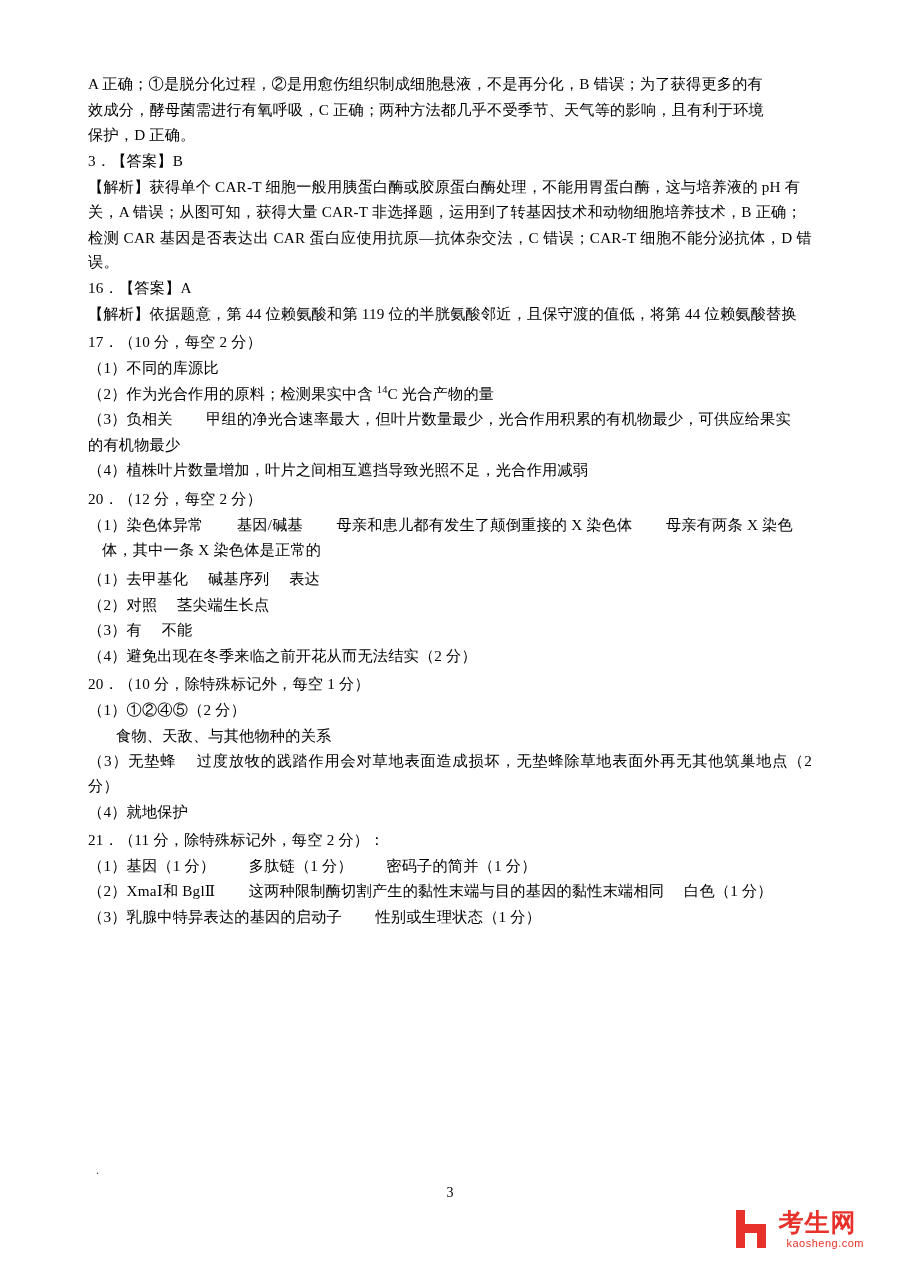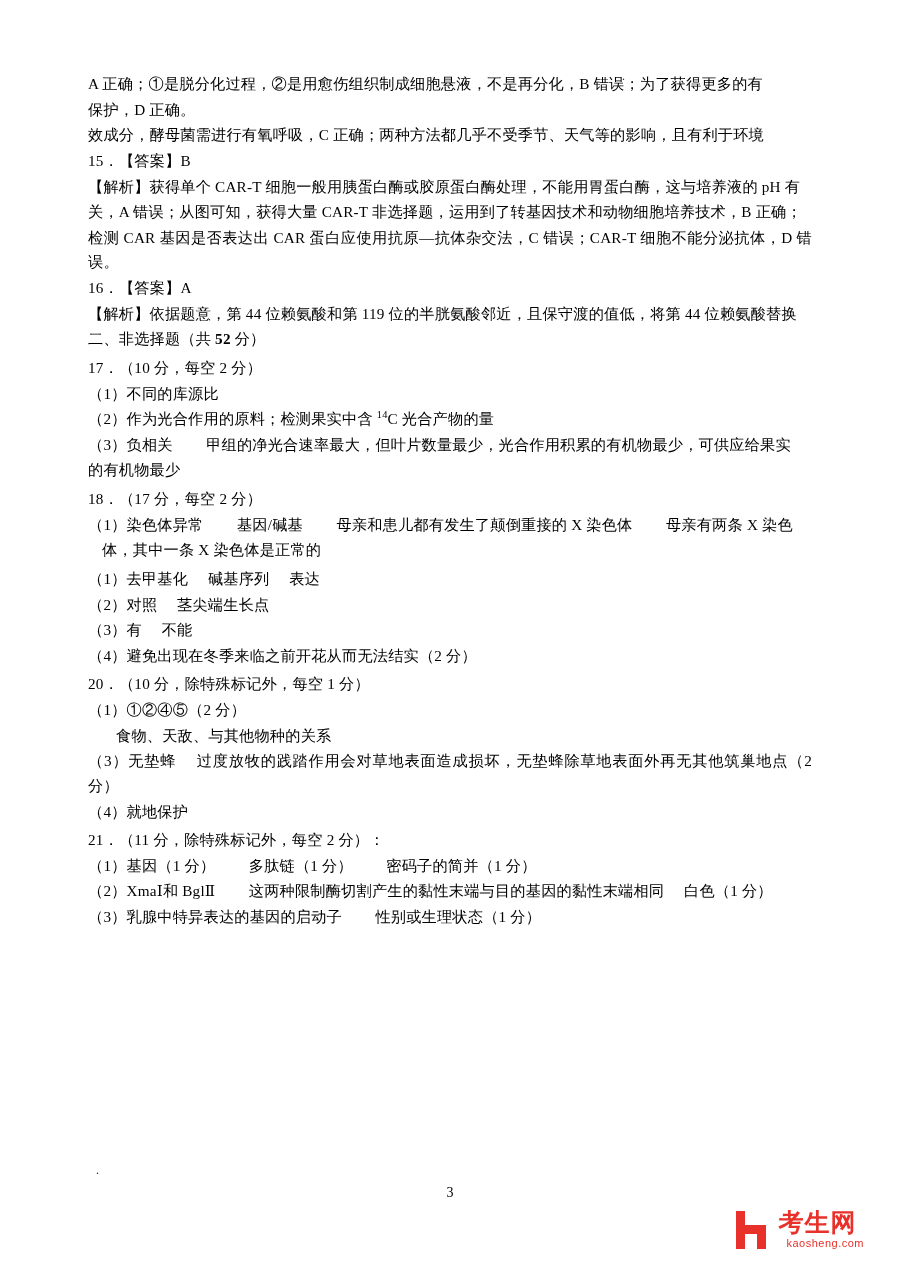--- a/index.html
+++ b/index.html
@@ -60,21 +60,21 @@
     bottom: 97px;
     font-size: 12px;
     color: #333;
     line-height: 1;
   }
   .watermark {
     position: absolute;
     right: 36px;
     bottom: 24px;
     display: flex;
-    align-items: flex-end;
+    align-items: flex-start;
     gap: 8px;
   }
   .wm-logo {
     position: relative;
     width: 38px;
     height: 38px;
   }
   .wm-logo .bar-v {
     position: absolute;
     left: 4px;
@@ -124,56 +124,54 @@
 </style>
 </head>
 <body>
 
 <div class="page">
 
   <div class="dot-top">.</div>
 
   <div>
     <p class="blk">A 正确；①是脱分化过程，②是用愈伤组织制成细胞悬液，不是再分化，B 错误；为了获得更多的有</p>
+    <p class="blk">效成分，酵母菌需进行有氧呼吸，C 正确；两种方法都几乎不受季节、天气等的影响，且有利于环境</p>
     <p class="blk">保护，D 正确。</p>
-    <p class="blk">效成分，酵母菌需进行有氧呼吸，C 正确；两种方法都几乎不受季节、天气等的影响，且有利于环境</p>
-  </div>
-
-  <div>
-    <p class="blk">15．【答案】B</p>
+  </div>
+
+  <div>
+    <p class="blk">3．【答案】B</p>
     <p class="blk">【解析】获得单个 CAR-T 细胞一般用胰蛋白酶或胶原蛋白酶处理，不能用胃蛋白酶，这与培养液的 pH 有</p>
     <p class="blk">关，A 错误；从图可知，获得大量 CAR-T 非选择题，运用到了转基因技术和动物细胞培养技术，B 正确；</p>
     <p class="blk">检测 CAR 基因是否表达出 CAR 蛋白应使用抗原—抗体杂交法，C 错误；CAR-T 细胞不能分泌抗体，D 错误。</p>
   </div>
 
   <div>
     <p class="blk">16．【答案】A</p>
     <p class="blk">【解析】依据题意，第 44 位赖氨酸和第 119 位的半胱氨酸邻近，且保守渡的值低，将第 44 位赖氨酸替换</p>
   </div>
 
-  <p class="blk">
-    <span>二、非选择题（共 </span><span class="bold">52</span><span> 分）</span>
-  </p>
 
   <div class="gap-sm"></div>
 
   <div>
     <p class="blk">17．（10 分，每空 2 分）</p>
     <p class="blk">（1）不同的库源比</p>
     <p class="blk">（2）作为光合作用的原料；检测果实中含 <sup>14</sup>C 光合产物的量</p>
     <p class="blk">
       <span>（3）负相关</span><span class="sp-wide"></span><span>甲组的净光合速率最大，但叶片数量最少，光合作用积累的有机物最少，可供应给果实</span>
     </p>
     <p class="blk">的有机物最少</p>
-  </div>
-
-  <div class="gap-sm"></div>
-
-  <div>
-    <p class="blk">18．（17 分，每空 2 分）</p>
+    <p class="blk">（4）植株叶片数量增加，叶片之间相互遮挡导致光照不足，光合作用减弱</p>
+  </div>
+
+  <div class="gap-sm"></div>
+
+  <div>
+    <p class="blk">20．（12 分，每空 2 分）</p>
     <p class="blk">
       <span>（1）染色体异常</span><span class="sp-wide"></span><span>基因/碱基</span><span class="sp-wide"></span><span>母亲和患儿都有发生了颠倒重接的 X 染色体</span><span class="sp-wide"></span><span>母亲有两条 X 染色</span>
     </p>
     <p class="blk sub">体，其中一条 X 染色体是正常的</p>
   </div>
 
   <div class="gap-sm"></div>
 
   <div>
     <p class="blk">

